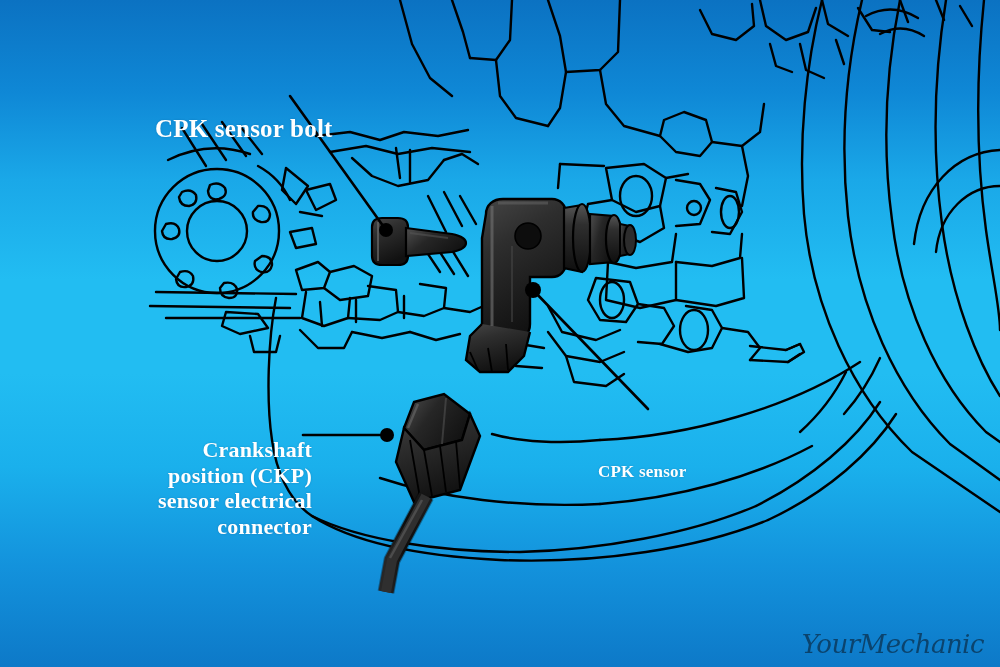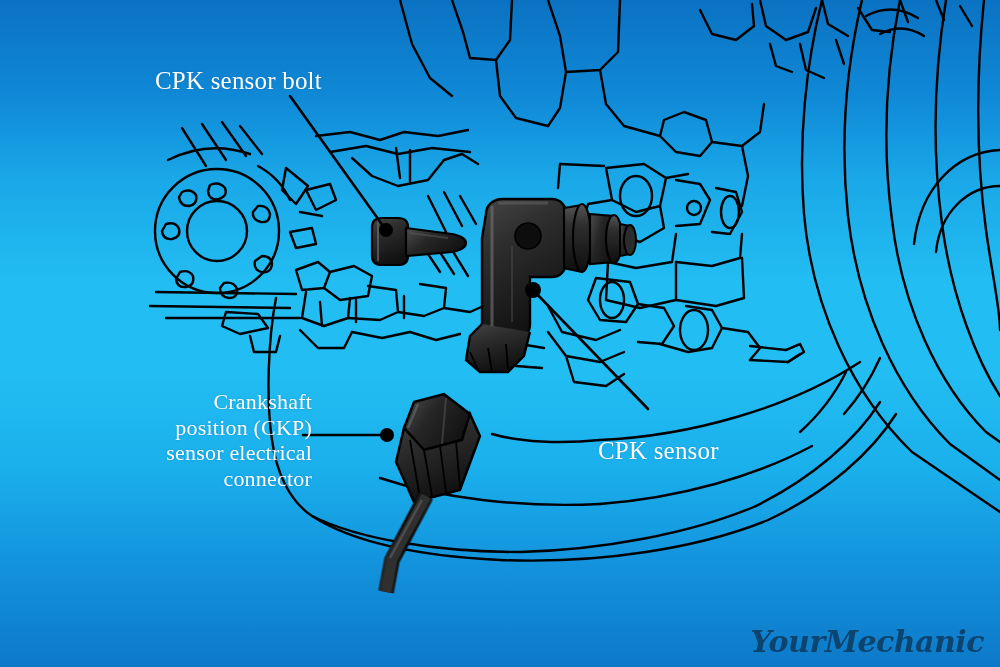--- a/index.html
+++ b/index.html
@@ -25,54 +25,55 @@
   }
   #artwork {
     position: absolute;
     inset: 0;
     width: 1000px;
     height: 667px;
   }
   .label {
     position: absolute;
     color: #ffffff;
-    font-weight: normal;
+    font-weight: bold;
     line-height: 1.16;
     text-shadow: 0 0 2px rgba(8,60,105,0.30);
     white-space: pre-line;
     letter-spacing: 0.2px;
+    margin-top: 48px;
   }
   #label-bolt {
     left: 155px;
     top: 66px;
     font-size: 25px;
     text-align: left;
   }
   #label-sensor {
     left: 598px;
-    top: 436px;
-    font-size: 25px;
+    top: 414px;
+    font-size: 17px;
     text-align: right;
   }
   #label-connector {
     left: 62px;
     top: 389px;
     width: 250px;
     font-size: 22px;
     text-align: right;
   }
   #watermark {
     position: absolute;
     right: 16px;
     bottom: 8px;
     color: #0b3f66;
     font-family: "DejaVu Serif", "Liberation Serif", serif;
     font-style: italic;
-    font-weight: bold;
-    font-size: 30px;
+    font-weight: normal;
+    font-size: 26px;
     letter-spacing: -0.5px;
     opacity: 0.92;
   }
 </style>
 </head>
 <body>
 
 <div id="stage">
 
   <svg id="artwork" viewBox="0 0 1000 667" xmlns="http://www.w3.org/2000/svg">

